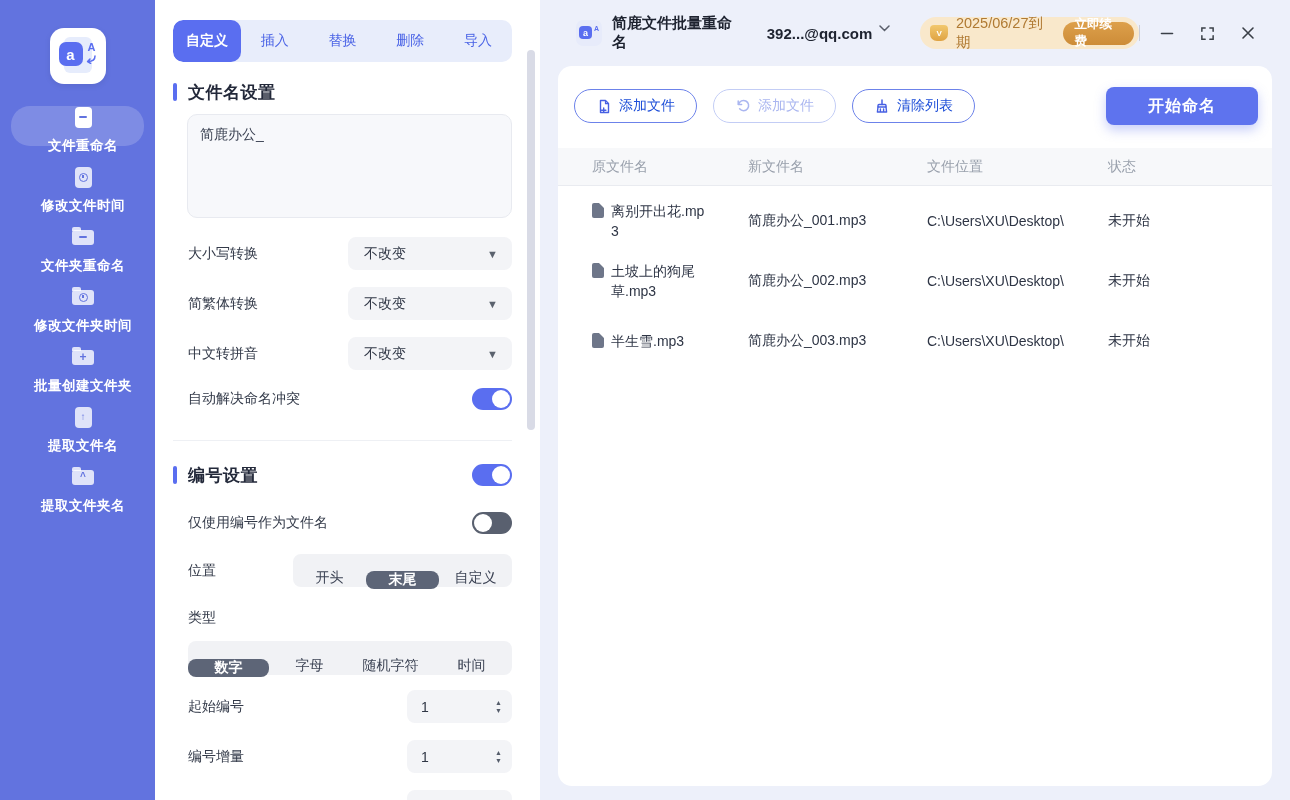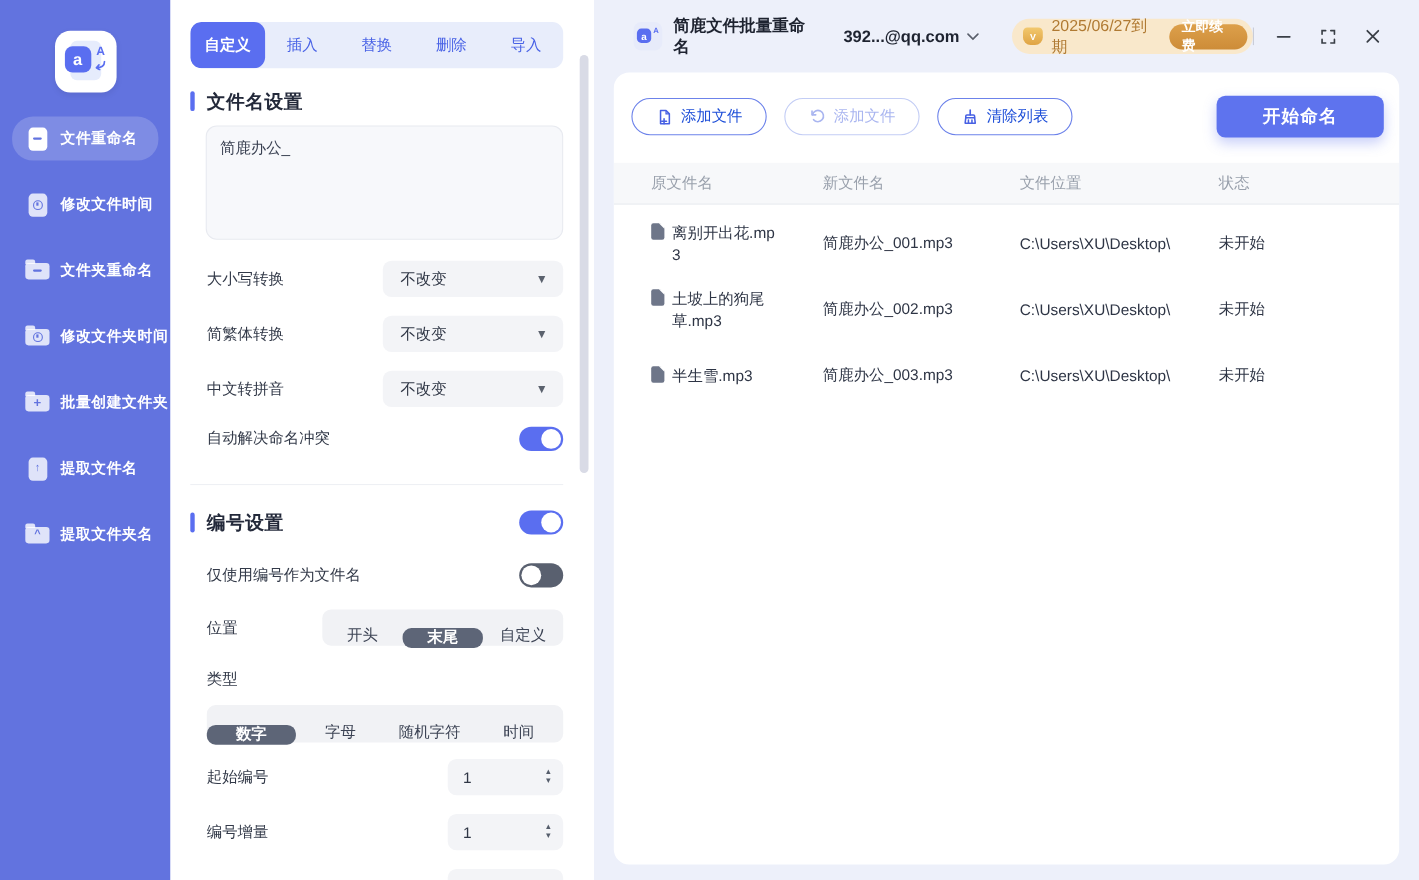--- a/index.html
+++ b/index.html
@@ -8,21 +8,21 @@
   .app { display:flex; width:1290px; height:800px; }
 
   
   .sidebar { width:155px; height:100%; background:#6273df; flex:none; display:flex; flex-direction:column; align-items:stretch; }
   .logo { width:56px; height:56px; background:#fff; border-radius:14px; margin:28px auto 0 auto; position:relative; box-shadow:0 2px 6px rgba(0,0,0,.08); }
   .logo .logo-file { position:absolute; left:14px; top:9px; width:28px; height:36px; background:#e6ecfc; border-radius:6px; }
   .logo .logo-a { position:absolute; left:9px; top:14px; width:24px; height:24px; background:#5a6ef0; border-radius:7px; color:#fff; font-weight:bold; font-size:15px; display:flex; align-items:center; justify-content:center; }
   .logo .logo-A { position:absolute; right:10px; top:13px; color:#5a6ef0; font-size:11px; font-weight:bold; }
   .logo .logo-arrow { position:absolute; right:9px; top:27px; }
   .nav { margin-top:22px; display:flex; flex-direction:column; gap:20px; }
-  .nav-item { height:40px; margin:0 11px; border-radius:19px; display:flex; align-items:center; gap:9px; padding-left:11px; cursor:pointer; }
+  .nav-item { height:40px; margin:0 11px; border-radius:19px; display:flex; align-items:center; gap:9px; padding-left:11px; cursor:pointer;flex-direction:column; }
   .nav-item.active { background:rgba(255,255,255,.18); }
   .nav-label { color:#fff; font-size:13.5px; font-weight:bold; white-space:nowrap; letter-spacing:.5px; }
   .sic { position:relative; width:24px; height:22px; flex:none; display:flex; align-items:center; justify-content:center; }
   .shape-file { width:17px; height:21px; border-radius:4px; background:rgba(255,255,255,.8); display:flex; align-items:center; justify-content:center; }
   .shape-folder { width:22px; height:15px; border-radius:3px; background:rgba(255,255,255,.8); position:relative; display:flex; align-items:center; justify-content:center; }
   .shape-folder::before { content:""; position:absolute; top:-3px; left:0; width:9px; height:4px; border-radius:2px 2px 0 0; background:rgba(255,255,255,.8); }
   .nav-item.active .shape-file, .nav-item.active .shape-folder { background:#fff; }
   .g { color:#6273df; font-size:10px; font-weight:bold; line-height:1; }
   .g-dash { width:8px; height:2.5px; background:#6273df; border-radius:1.5px; }
   .g-clock { width:9px; height:9px; border:1.5px solid #6273df; border-radius:50%; position:relative; }
@@ -61,21 +61,21 @@
   .spin-arrows span { font-size:7px; color:#555d6b; cursor:pointer; }
   .mid-scrollbar { position:absolute; right:5px; top:50px; width:8px; height:380px; border-radius:4px; background:#d9dbe6; cursor:pointer; }
 
   
   .rightpane { flex:1; background:#edf0fa; position:relative; }
   .rp-header { height:66px; display:flex; align-items:center; padding:0 28px 0 36px; }
   .appicon { width:26px; height:26px; background:#e7ebfa; border-radius:7px; position:relative; flex:none; }
   .appicon .mini-a { position:absolute; left:3px; top:6px; width:13px; height:13px; background:#5a6ef0; border-radius:4px; color:#fff; font-size:9px; font-weight:bold; display:flex; align-items:center; justify-content:center; }
   .appicon .mini-A { position:absolute; right:3px; top:5px; color:#5a6ef0; font-size:7px; font-weight:bold; }
   .rp-title { margin-left:10px; font-size:15px; font-weight:bold; color:#1e2330; }
-  .account { margin-left:22px; display:flex; align-items:center; gap:7px; cursor:pointer; }
+  .account { margin-left:22px; display:flex; align-items:flex-start; gap:7px; cursor:pointer; }
   .account-text { font-size:15px; font-weight:bold; color:#1e2330; }
   .license { margin-left:30px; height:32px; background:#f9e8cb; border-radius:16px; display:flex; align-items:center; gap:8px; padding:0 5px 0 10px; }
   .gem { width:18px; height:16px; background:linear-gradient(180deg,#f2c86e,#dfa343); border-radius:4px 4px 7px 7px; display:flex; align-items:center; justify-content:center; color:#fff; font-size:8px; font-weight:bold; }
   .license-date { font-size:14.5px; color:#b07a33; }
   .renew-btn { height:23px; padding:0 11px; background:linear-gradient(180deg,#ddA04b,#cd8c38); border-radius:12px; color:#fff; font-size:12.5px; font-weight:bold; display:flex; align-items:center; cursor:pointer; }
   .win-sep { width:1px; height:16px; background:#c9cdd9; margin-left:auto; }
   .win-btn { width:28px; height:28px; margin-left:13px; display:flex; align-items:center; justify-content:center; cursor:pointer; }
 
   .card { position:absolute; left:18px; right:18px; top:66px; bottom:14px; background:#fff; border-radius:14px; overflow:hidden; }
   .toolbar { display:flex; align-items:center; padding:21px 14px 0 16px; }

